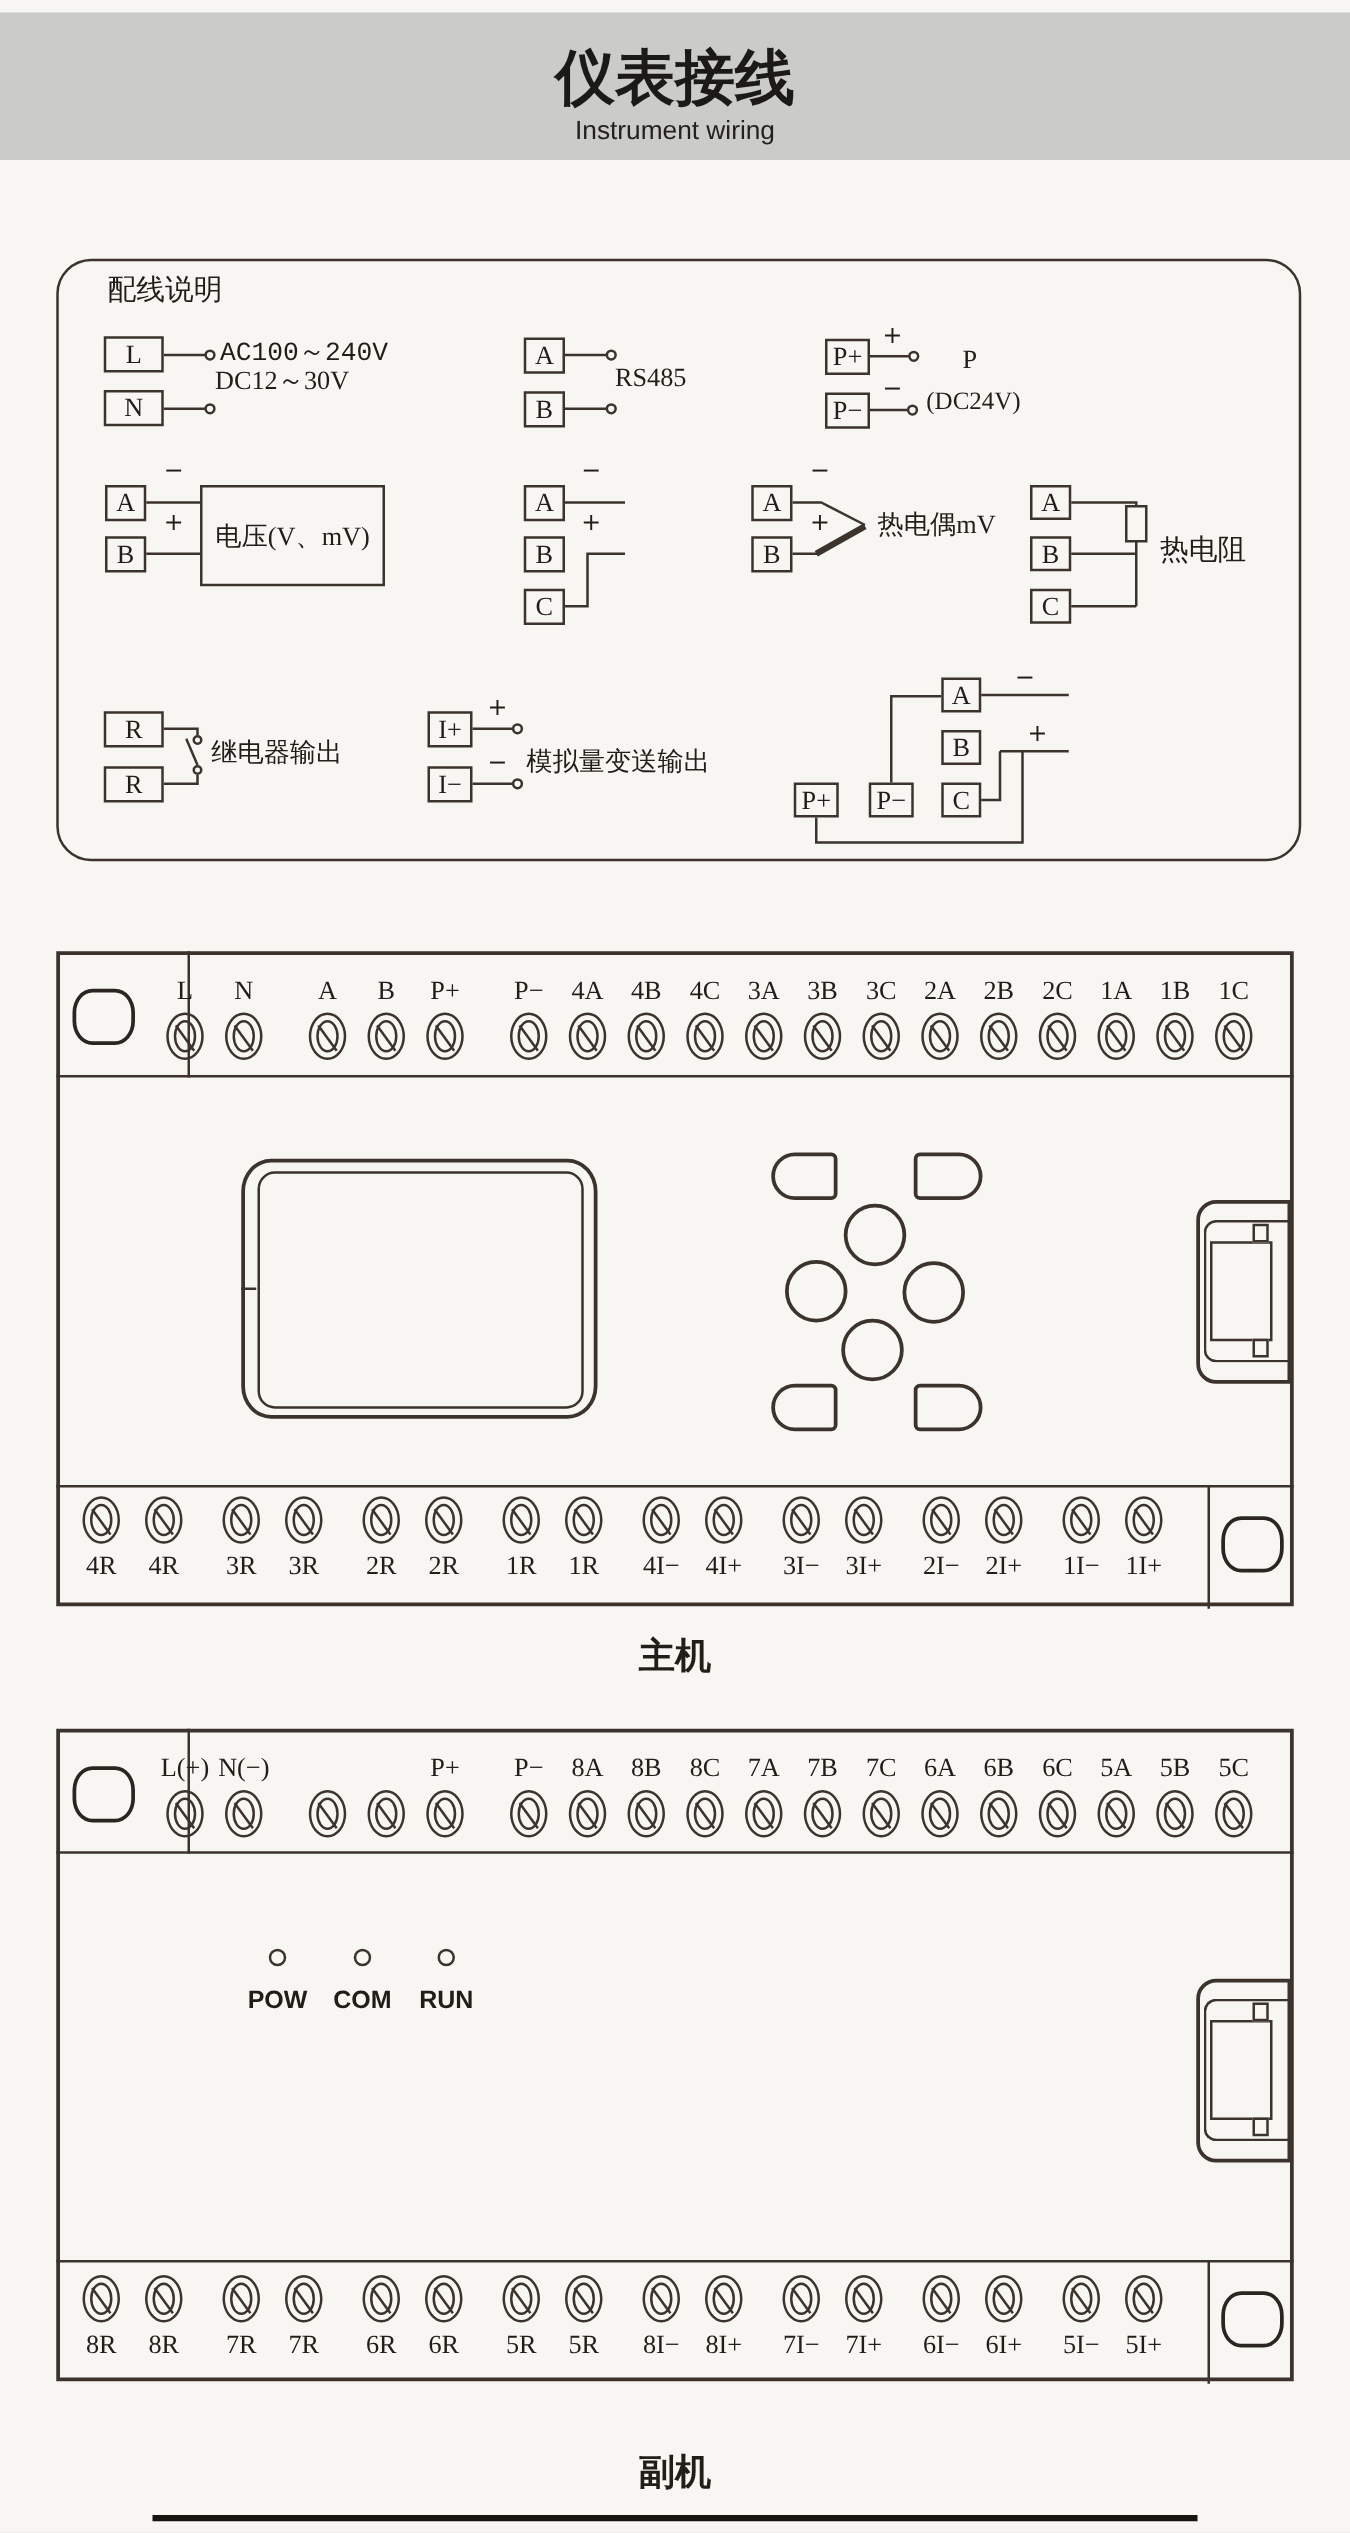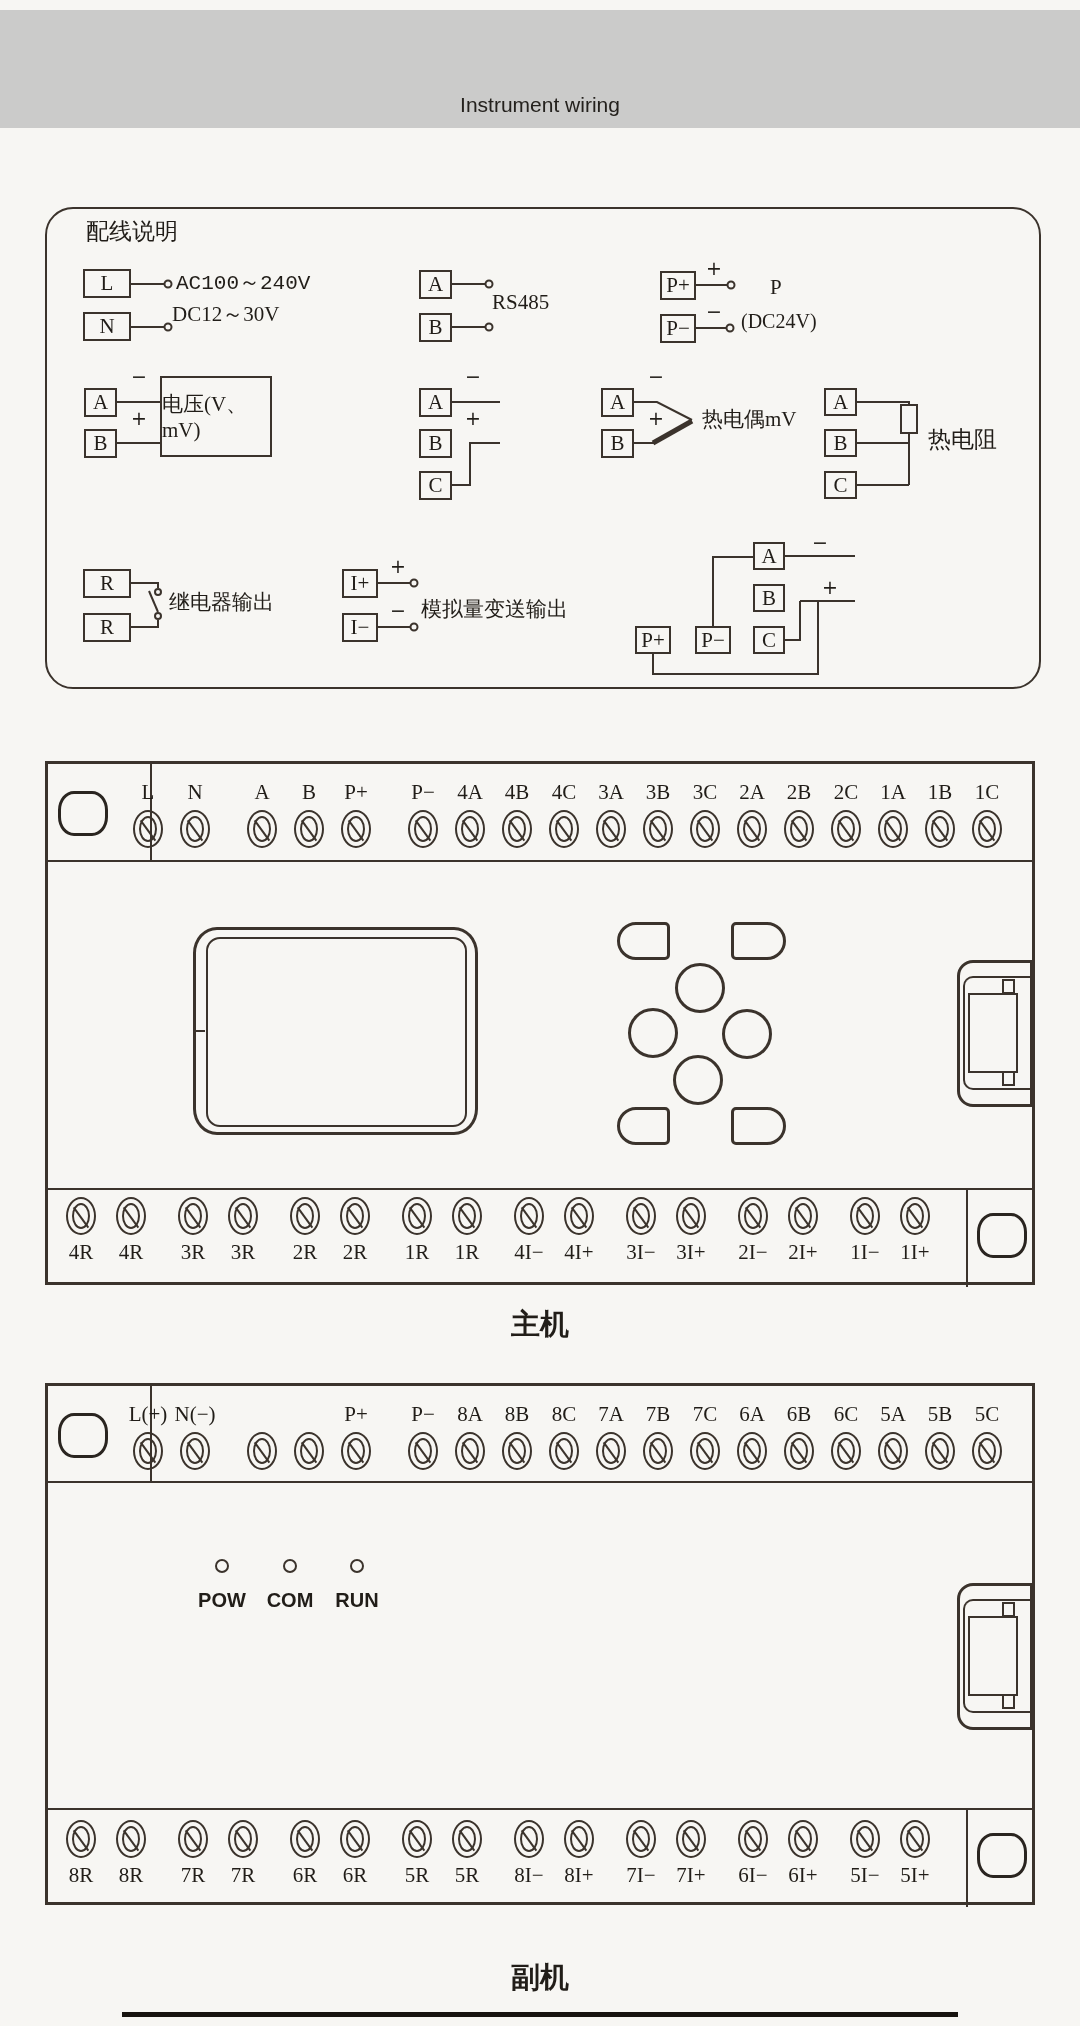--- a/index.html
+++ b/index.html
@@ -60,20 +60,21 @@
              font-weight:bold;font-size:20px;}
   .caption{position:absolute;left:45px;width:990px;text-align:center;font-weight:bold;font-size:29px;}
   .cutline{position:absolute;left:122px;top:2012px;width:836px;height:5px;background:#17130f;}
 </style>
 </head>
 <body>
 
 <div id="page">
 
   <div class="band"></div>
+  <div class="h-title">仪表接线</div>
   <div class="h-sub">Instrument wiring</div>
 
   <div class="wbox"></div>
   <div class="wtitle">配线说明</div>
 
   <svg class="wires" width="1080" height="2026" viewBox="0 0 1080 2026" fill="none" stroke="#3b332c" stroke-width="2">
 
     <path d="M131 284 H164"></path>
       <circle cx="168" cy="284" r="3.5" fill="#f7f6f3"></circle>
     <path d="M131 327 H164"></path>
@@ -119,38 +120,38 @@
     <path d="M713 626 V557 H753"></path>
     <path d="M785 556 H855"></path>
     <path d="M785 640 H800 V601"></path>
     <path d="M800 601 H855"></path>
     <path d="M653 654 V674 H818 V601"></path>
   </svg>
 
   <div class="tbox" style="left:83px;top:269px;width:48px;height:29px;">L</div>
   <div class="tbox" style="left:83px;top:312px;width:48px;height:29px;">N</div>
   <div class="dlabel" style="left:176px;top:272px;font-family:Liberation Mono, monospace;">AC100～240V</div>
-  <div class="dlabel" style="left:172px;top:303px;">DC12～30V</div>
+  <div class="dlabel" style="left:172px;top:293px;">DC12～30V</div>
 
   <div class="tbox" style="left:419px;top:270px;width:33px;height:29px;">A</div>
   <div class="tbox" style="left:419px;top:313px;width:33px;height:29px;">B</div>
   <div class="dlabel" style="left:492px;top:291px;">RS485</div>
 
   <div class="tbox" style="left:660px;top:271px;width:36px;height:29px;">P+</div>
   <div class="tbox" style="left:660px;top:314px;width:36px;height:29px;">P−</div>
   <div class="sign" style="left:706px;top:259px;">+</div>
   <div class="sign" style="left:706px;top:302px;">−</div>
   <div class="dlabel" style="left:770px;top:276px;">P</div>
   <div class="dlabel" style="left:741px;top:310px;font-size:20px;">(DC24V)</div>
 
   <div class="tbox" style="left:84px;top:388px;width:33px;height:29px;">A</div>
   <div class="tbox" style="left:84px;top:429px;width:33px;height:29px;">B</div>
   <div class="sign" style="left:131px;top:367px;">−</div>
   <div class="sign" style="left:131px;top:409px;">+</div>
-  <div class="bigbox" style="left:160px;top:376px;width:112px;height:81px;">电压(V、mV)</div>
+  <div class="bigbox" style="left:160px;top:388px;width:148px;height:81px;">电压(V、mV)</div>
 
   <div class="tbox" style="left:419px;top:388px;width:33px;height:29px;">A</div>
   <div class="tbox" style="left:419px;top:429px;width:33px;height:29px;">B</div>
   <div class="tbox" style="left:419px;top:471px;width:33px;height:29px;">C</div>
   <div class="sign" style="left:465px;top:367px;">−</div>
   <div class="sign" style="left:465px;top:409px;">+</div>
 
   <div class="tbox" style="left:601px;top:388px;width:33px;height:29px;">A</div>
   <div class="tbox" style="left:601px;top:429px;width:33px;height:29px;">B</div>
   <div class="sign" style="left:648px;top:367px;">−</div>

